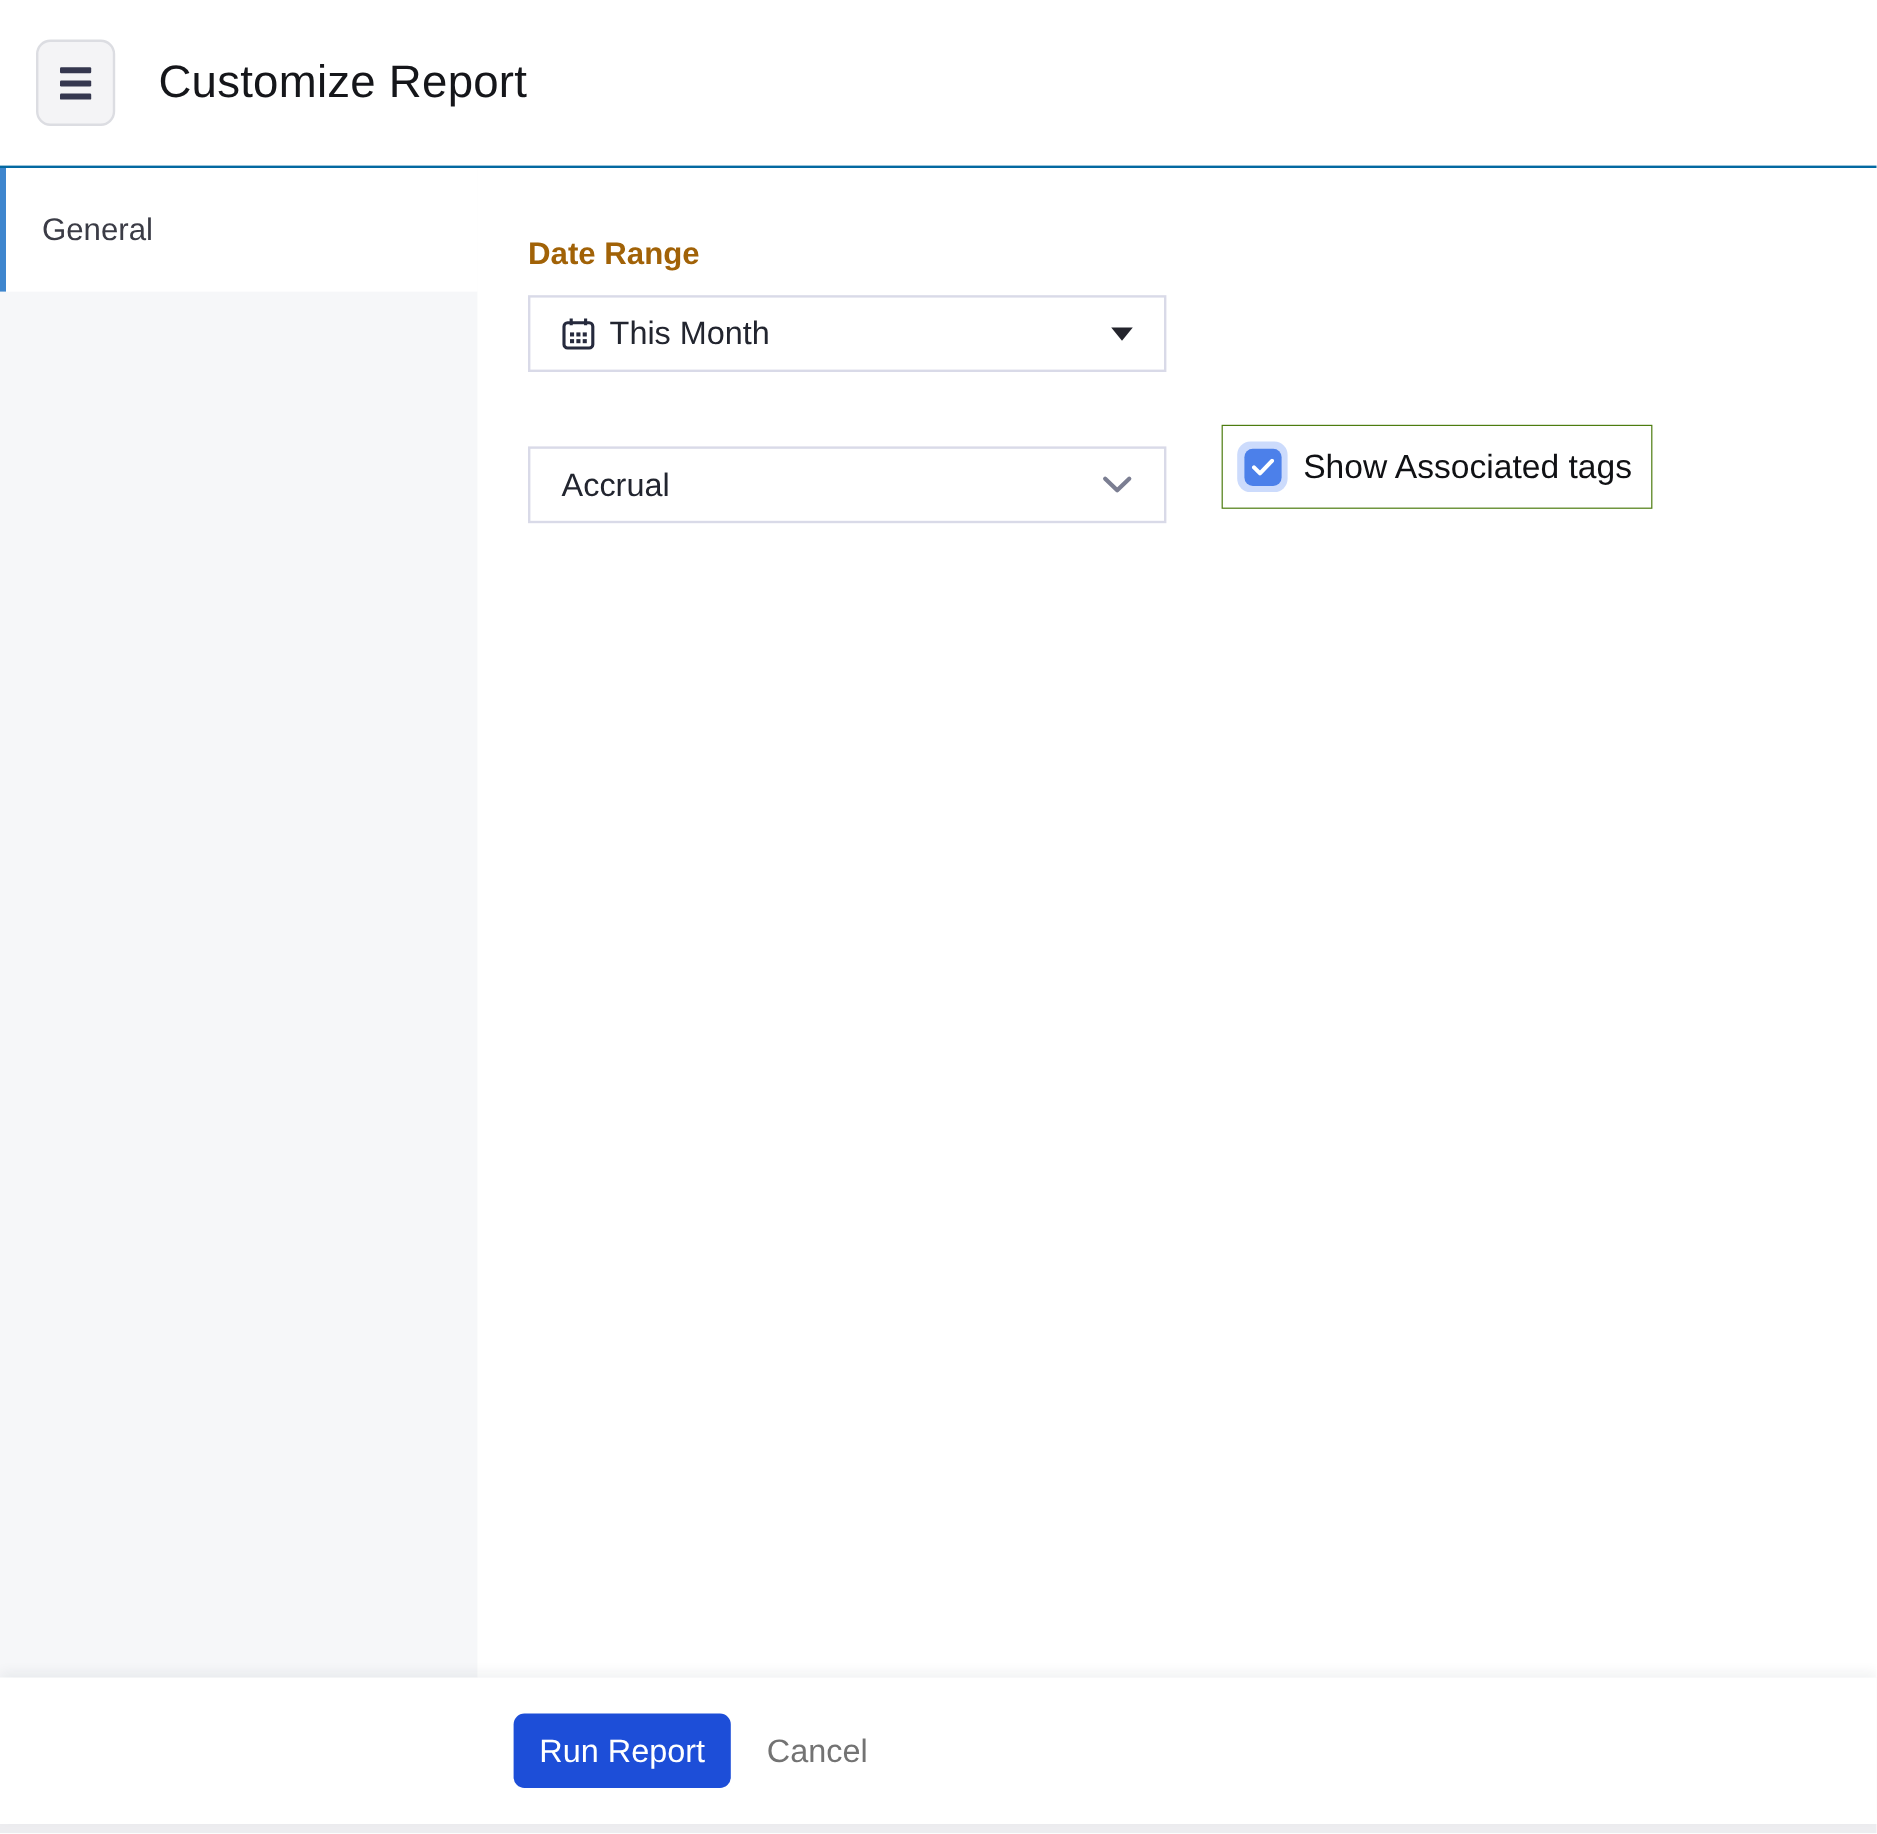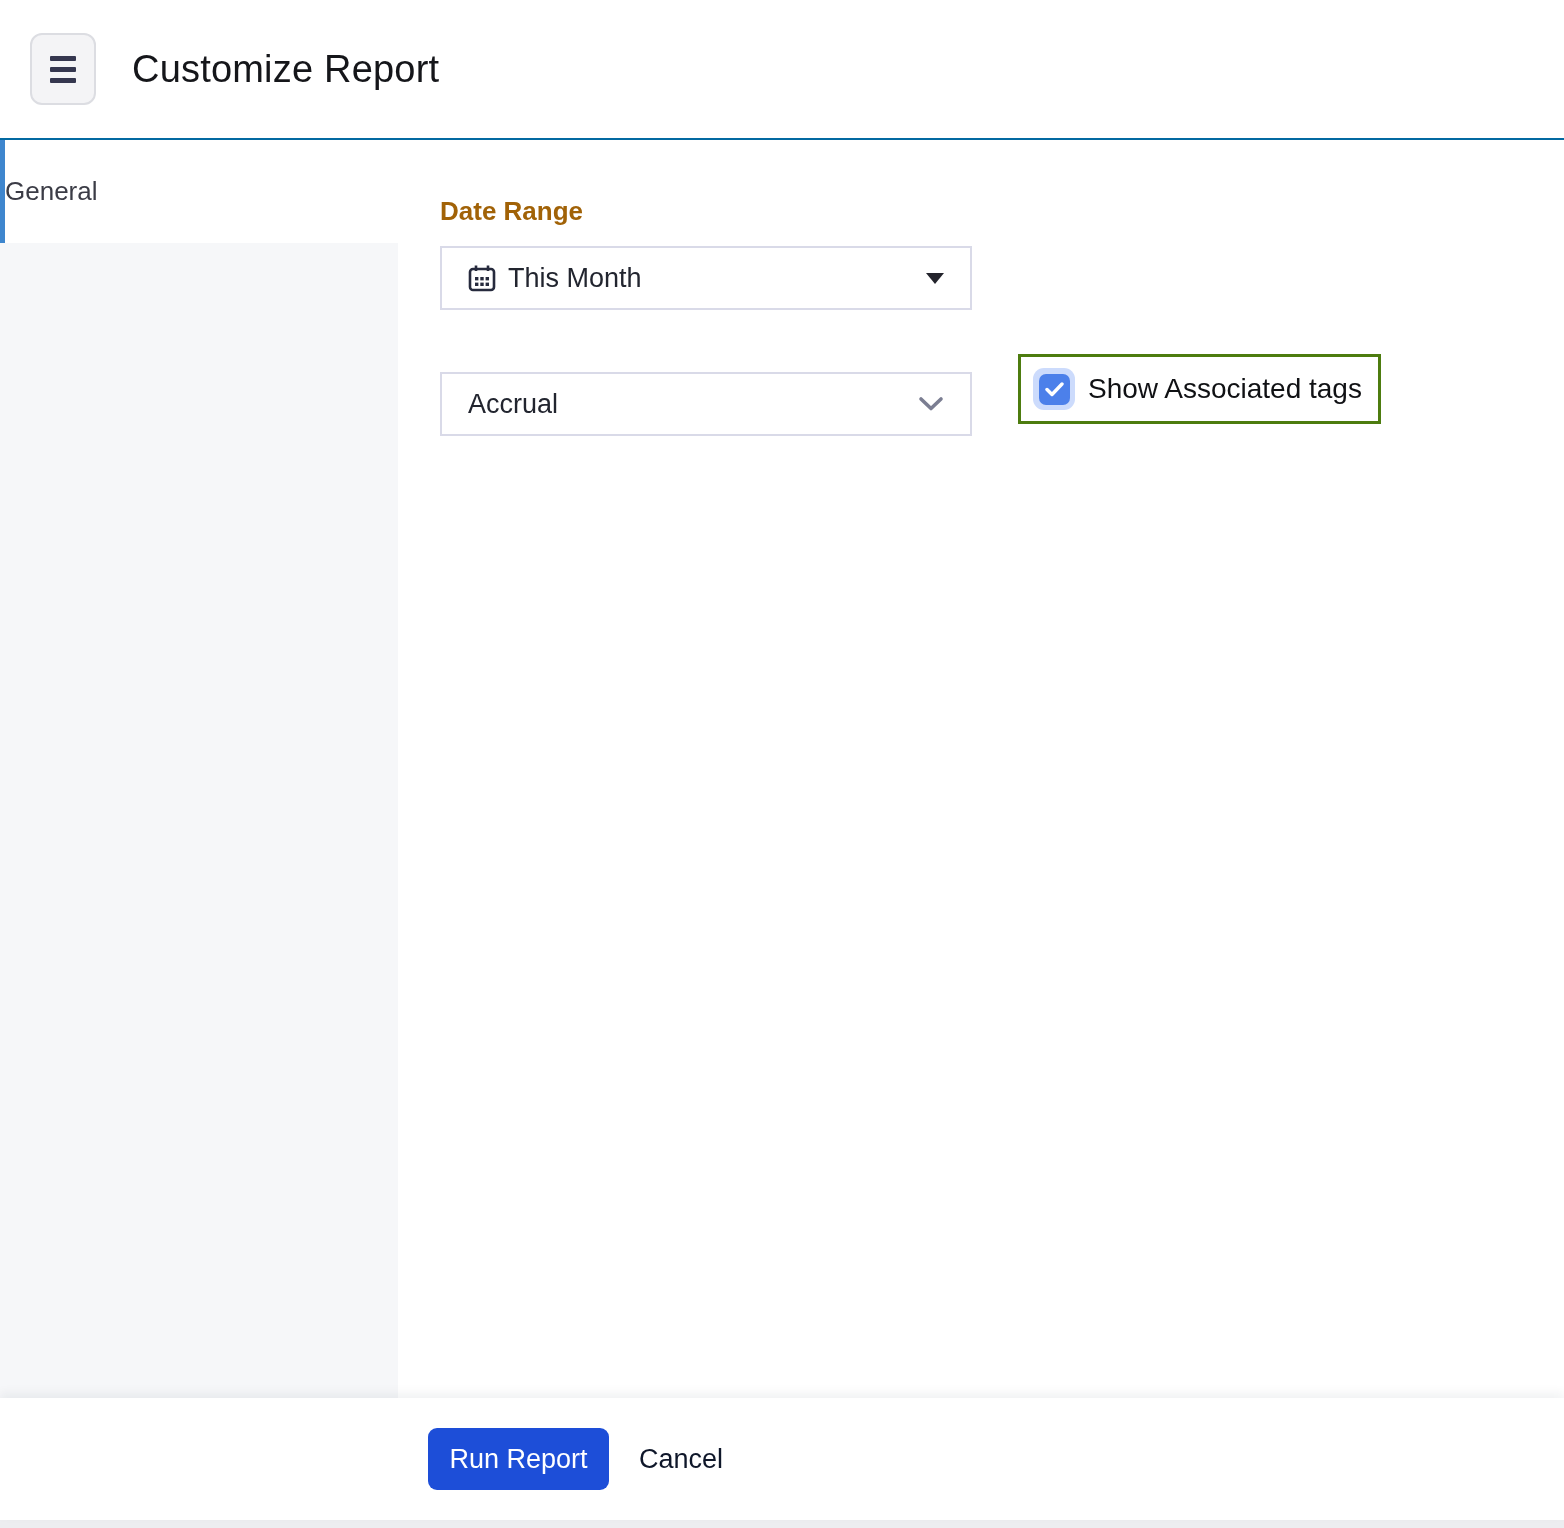--- a/index.html
+++ b/index.html
@@ -39,20 +39,21 @@
     font-size:38px; font-weight:500; color:#15161a;
     letter-spacing:0.2px;
   }
 
   
   .body { flex:1 1 auto; display:flex; min-height:0; }
   .sidebar { flex:0 0 398px; background:#f6f7f9; }
   .side-item {
     height:103px;
     display:flex; align-items:center;
+    padding-left:30px;
     font-size:26px; color:#3b3c46;
     cursor:pointer;
   }
   .side-item.active {
     background:#ffffff;
     border-left:5px solid #3e86ce;
   }
 
   .main { flex:1 1 auto; background:#fff; padding:56px 0 0 42px; }
   .field-label {
@@ -81,21 +82,21 @@
     border-top:11px solid #23242c;
   }
   .chevron { margin-left:auto; }
 
   .basis-row { display:flex; align-items:flex-start; }
 
   
   .annotation {
     margin-left:46px; margin-top:-18px;
     height:70px;
-    border:3px solid #4d7c0f;
+    border:1px solid #4d7c0f;
     background:#fff;
     display:flex; align-items:center;
     padding:0 16px 0 12px;
   }
   .checkbox-row {
     display:flex; align-items:center; gap:13px;
     cursor:pointer;
   }
   .cb-halo {
     width:42px; height:42px; border-radius:11px;
@@ -119,21 +120,21 @@
     position:relative; z-index:2;
   }
   .run-btn {
     width:181px; height:62px;
     background:#1d4ed8; color:#ffffff;
     font-size:27px; font-family:inherit;
     border:none; border-radius:9px;
     cursor:pointer;
   }
   .cancel-link {
-    font-size:27px; color:#0f172a;
+    font-size:27px; color:#737373;
     text-decoration:none; cursor:pointer;
   }
   .bottom-strip { flex:0 0 8px; background:#ededf0; }
 </style>
 </head>
 <body>
 
 <div class="app">
 
   <header>

